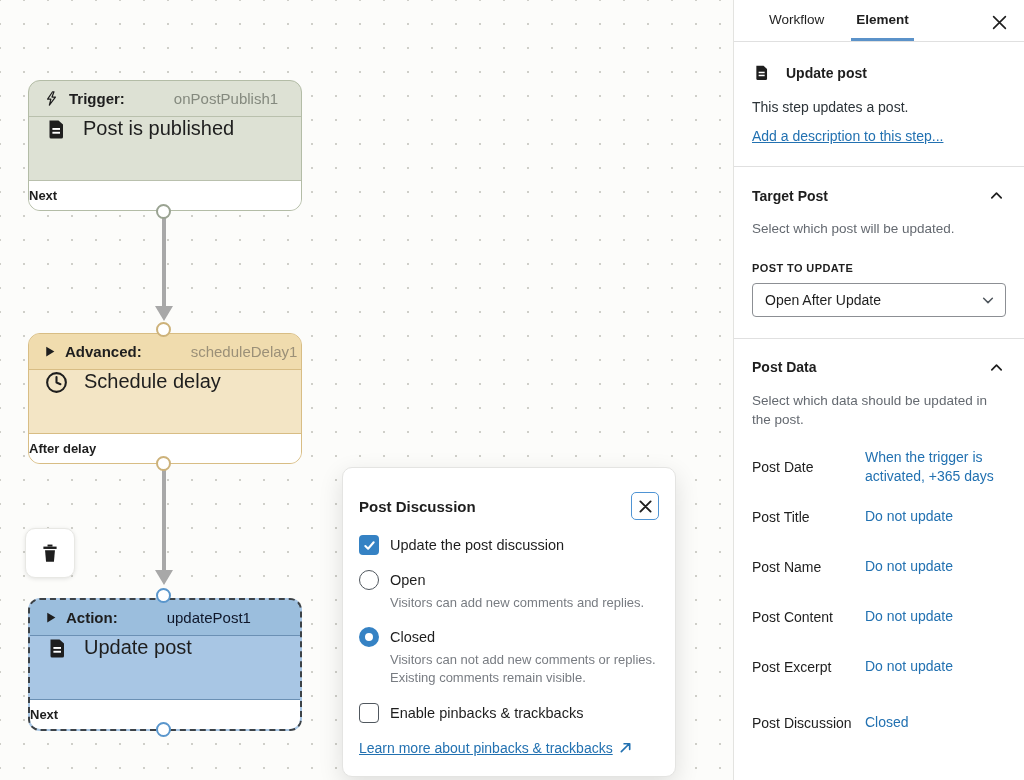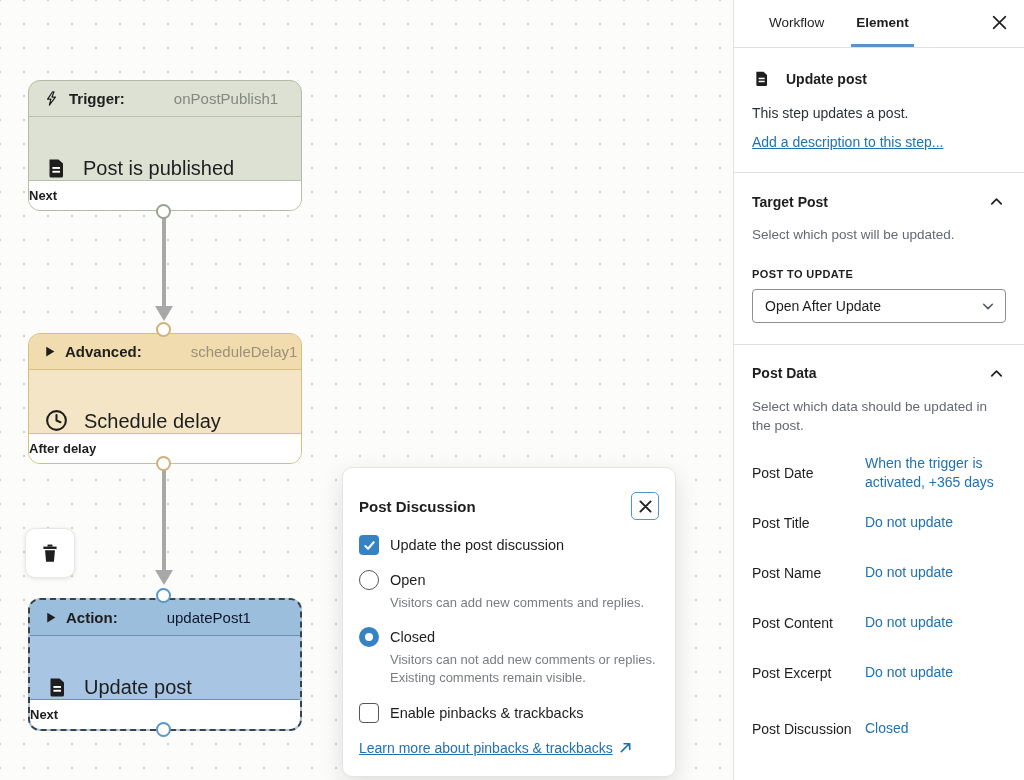--- a/index.html
+++ b/index.html
@@ -10,21 +10,21 @@
   .canvas{position:absolute;left:0;top:0;width:733px;height:780px;
     background-color:#fcfcfa;
     background-image:radial-gradient(circle,#cfcfc9 1.1px,transparent 1.4px);
     background-size:24px 24px;background-position:12px 12px;
     border-right:1px solid #e3e3e0;}
 
   .node{position:absolute;left:28px;width:274px;border-radius:12px;overflow:hidden;box-sizing:border-box;}
   .node-header{display:flex;align-items:center;gap:9px;height:35px;padding:0 14px;font-size:15px;}
   .node-kind{font-weight:700;}
   .node-id{font-weight:400;margin-left:40px;}
-  .node-body{display:flex;align-items:flex-end;gap:15px;height:63px;padding:0 15px;font-size:20px;font-weight:500;}
+  .node-body{display:flex;align-items:flex-start;gap:15px;height:63px;padding:0 15px;font-size:20px;font-weight:500;}
   .node-footer{height:29px;background:#fff;display:flex;align-items:center;justify-content:flex-start;font-size:13px;font-weight:600;}
 
   .node-trigger{top:80px;border:1px solid #b3bca6;background:#dde1d4;}
   .node-trigger .node-header{border-bottom:1px solid #b9c0ad;}
   .node-trigger .node-footer{border-top:1px solid #b9c0ad;}
   .node-trigger .node-id{color:#84897e;}
 
   .node-delay{top:333px;border:1px solid #d8bd84;background:#f3e5c5;}
   .node-delay .node-header{background:#f0dcae;border-bottom:1px solid #d8bd84;}
   .node-delay .node-footer{border-top:1px solid #d8bd84;}
@@ -58,21 +58,21 @@
   .cbox.unchecked{background:#fff;border:1.5px solid #50575e;}
   .radio{width:20px;height:20px;box-sizing:border-box;border-radius:50%;flex:0 0 auto;}
   .radio.off{background:#fff;border:1.5px solid #50575e;}
   .radio.on{background:#fff;border:6px solid #3582c4;}
   .ctrl-desc{margin:4px 0 0 31px;font-size:13px;line-height:1.4;color:#787c82;}
   .modal-link-row{margin-top:17px;display:flex;align-items:center;gap:6px;}
   .modal-link{font-size:14px;color:#2271b1;text-decoration:underline;cursor:pointer;}
 
   
   .sidebar{position:absolute;left:734px;top:0;width:290px;height:780px;background:#fff;box-sizing:border-box;}
-  .tabbar{height:48px;border-bottom:1px solid #e0e0e0;display:flex;align-items:stretch;padding-left:30px;gap:22px;position:relative;box-sizing:border-box;}
+  .tabbar{height:42px;border-bottom:1px solid #e0e0e0;display:flex;align-items:stretch;padding-left:30px;gap:22px;position:relative;box-sizing:border-box;}
   .tab{display:flex;align-items:center;padding:0 5px;font-size:13.5px;border-bottom:3.5px solid transparent;box-sizing:border-box;cursor:pointer;color:#1e1e1e;}
   .tab.active{font-weight:600;border-bottom-color:#5b92c9;}
   .panel-close{position:absolute;right:12px;top:9px;width:26px;height:26px;display:flex;align-items:center;justify-content:center;cursor:pointer;background:none;border:none;}
 
   .side-content{padding:0 18px;}
   .step-head{display:flex;align-items:center;gap:15px;margin-top:21px;}
   .step-title{font-size:14px;font-weight:700;}
   .step-desc{margin-top:17px;font-size:14px;color:#2c3338;}
   .side-link{display:inline-block;margin-top:13px;font-size:14px;color:#2271b1;text-decoration:underline;cursor:pointer;}
   .divider{border-top:1px solid #e0e0e0;margin:21px -18px 0 -18px;}

